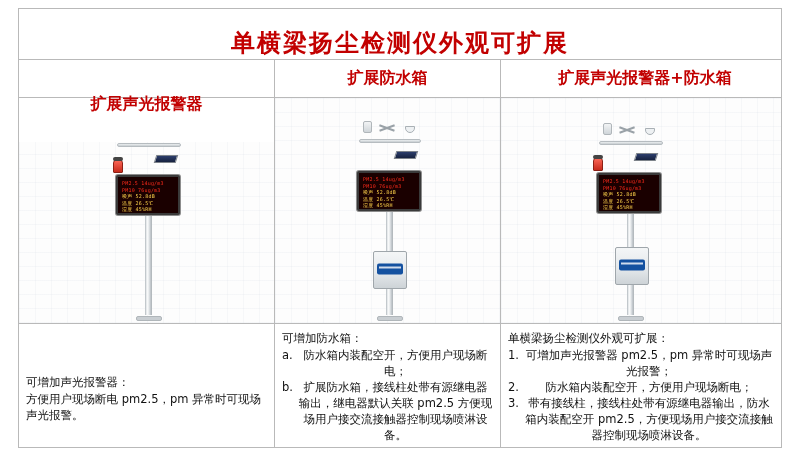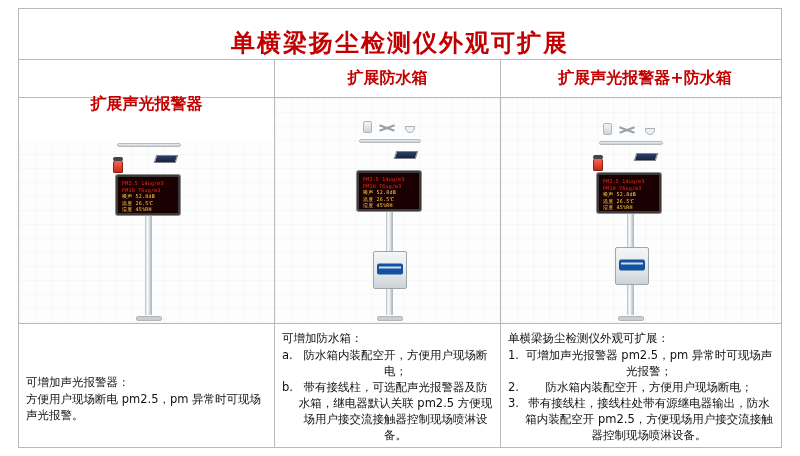--- a/index.html
+++ b/index.html
@@ -303,21 +303,21 @@
 
       <div class="text-cell col2">
         <div class="head">可增加防水箱：</div>
         <ul class="alist">
           <li>
             <span class="mk">a.</span>
             <span class="tx">防水箱内装配空开，方便用户现场断电；</span>
           </li>
           <li>
             <span class="mk">b.</span>
-            <span class="tx">带有接线柱，可选配声光报警器及防水箱，继电器默认关联 pm2.5 方便现场用户接交流接触器控制现场喷淋设备。</span>
+            <span class="tx">扩展防水箱，接线柱处带有源继电器输出，继电器默认关联 pm2.5 方便现场用户接交流接触器控制现场喷淋设备。</span>
           </li>
         </ul>
       </div>
 
       <div class="text-cell col3">
         <div class="head">单横梁扬尘检测仪外观可扩展：</div>
         <ol class="olist">
           <li>
             <span class="mk">1.</span>
             <span class="tx">可增加声光报警器 pm2.5，pm 异常时可现场声光报警；</span>

